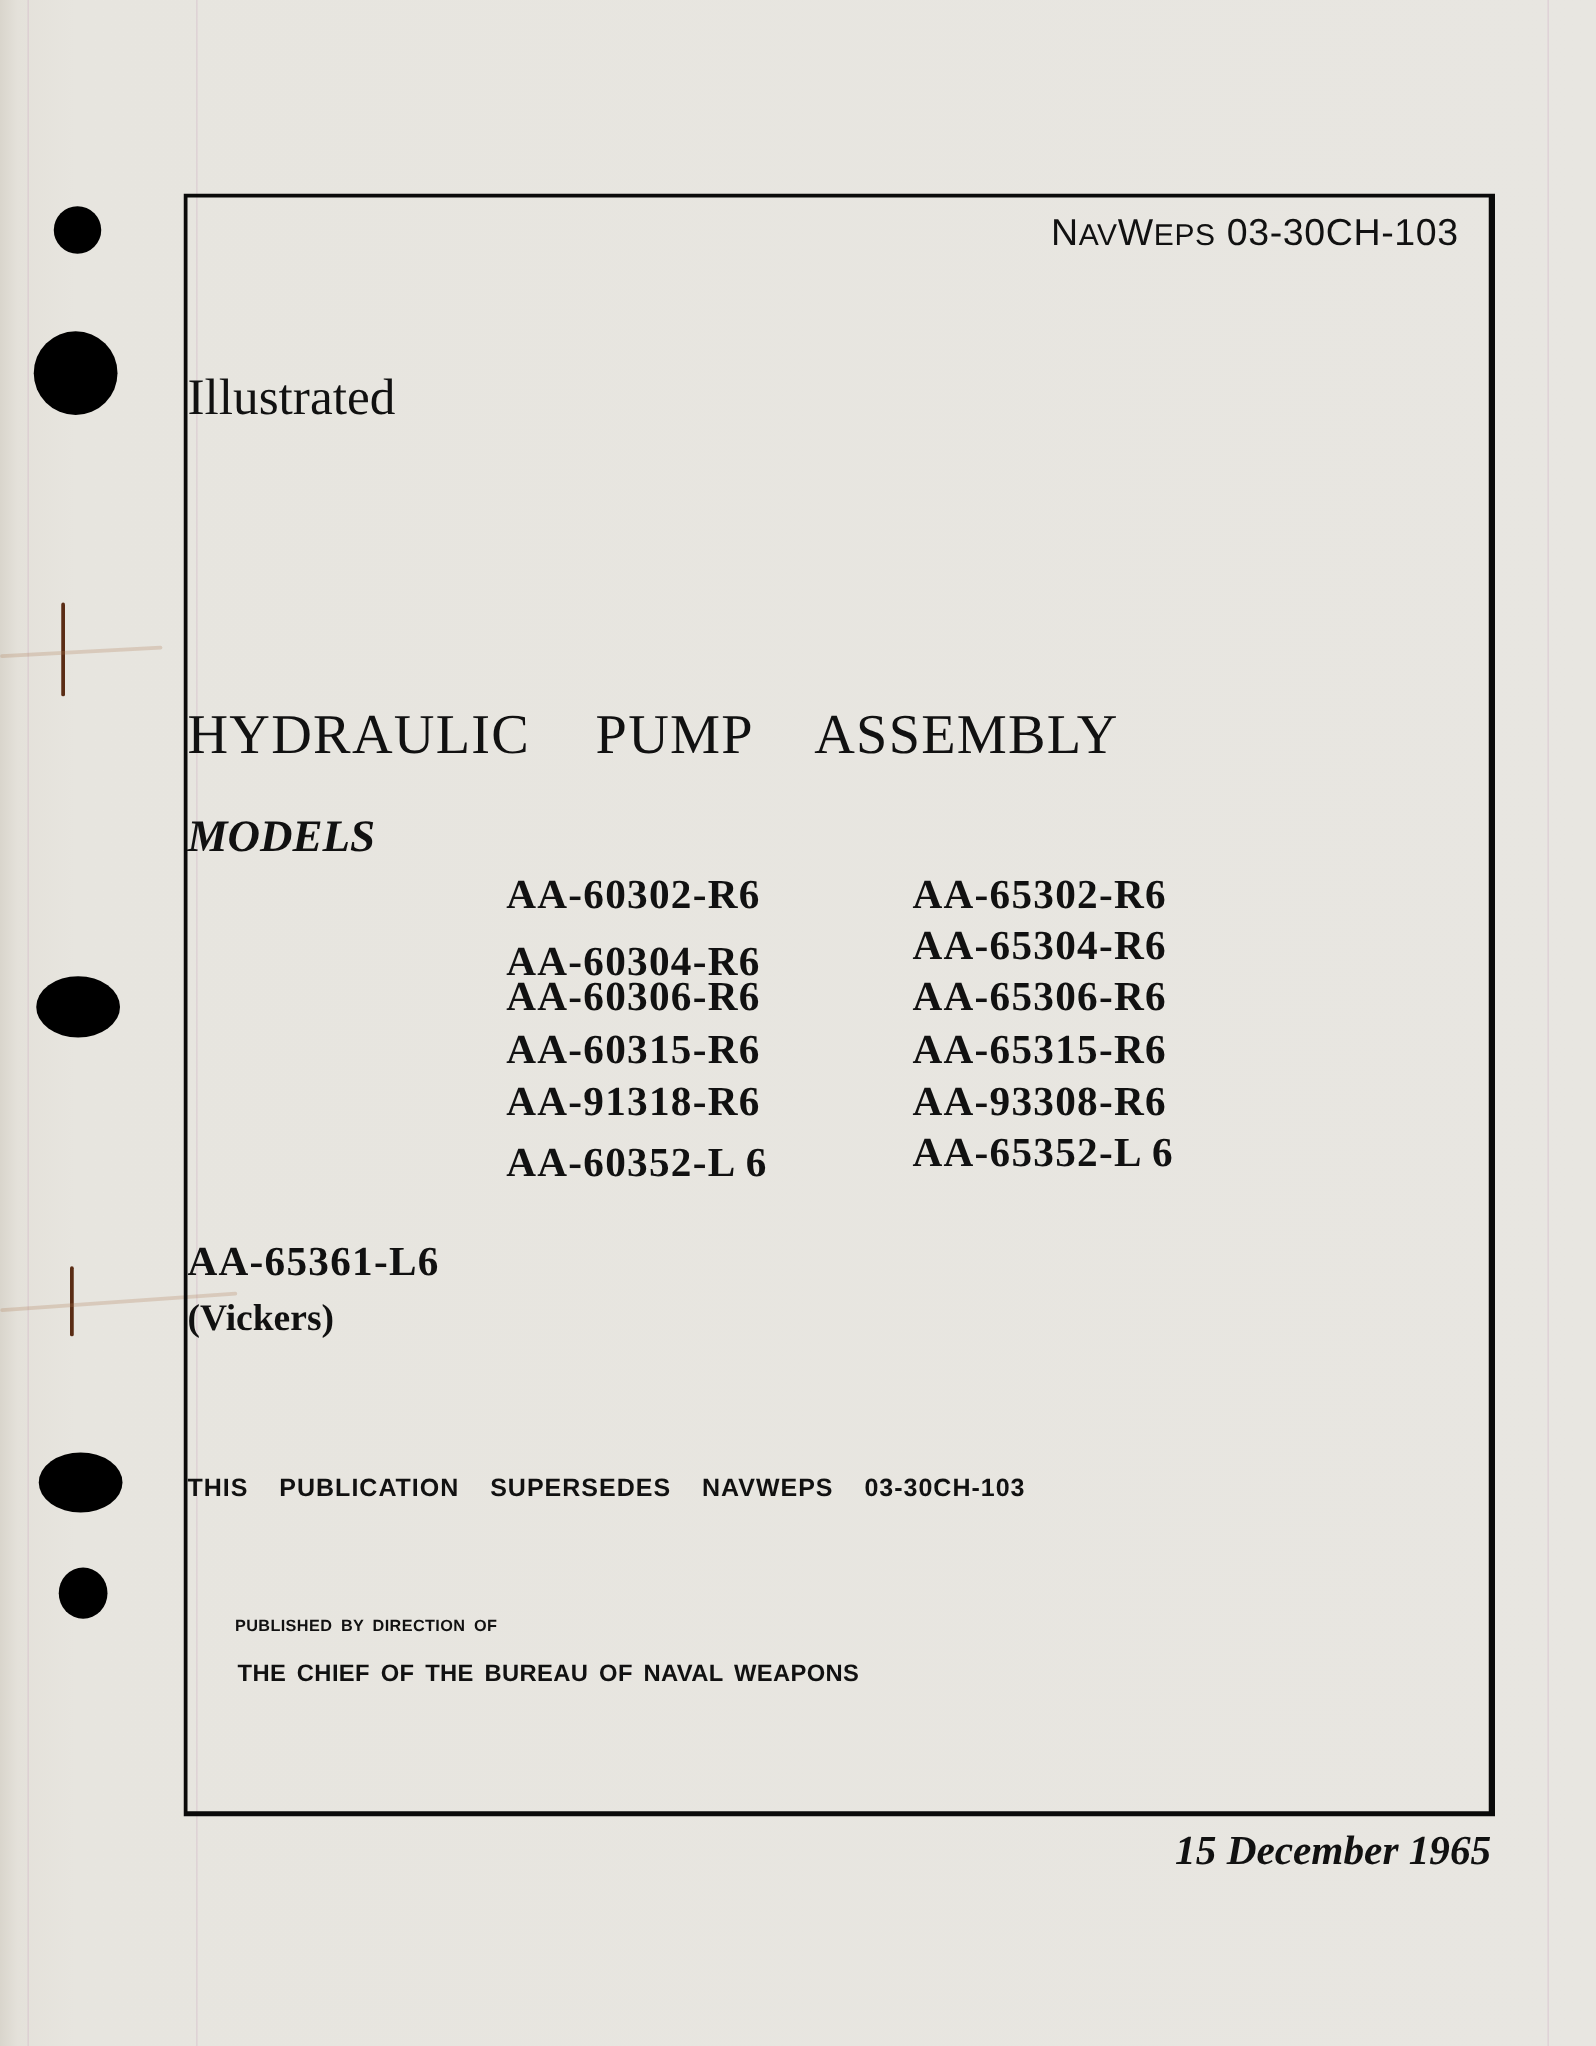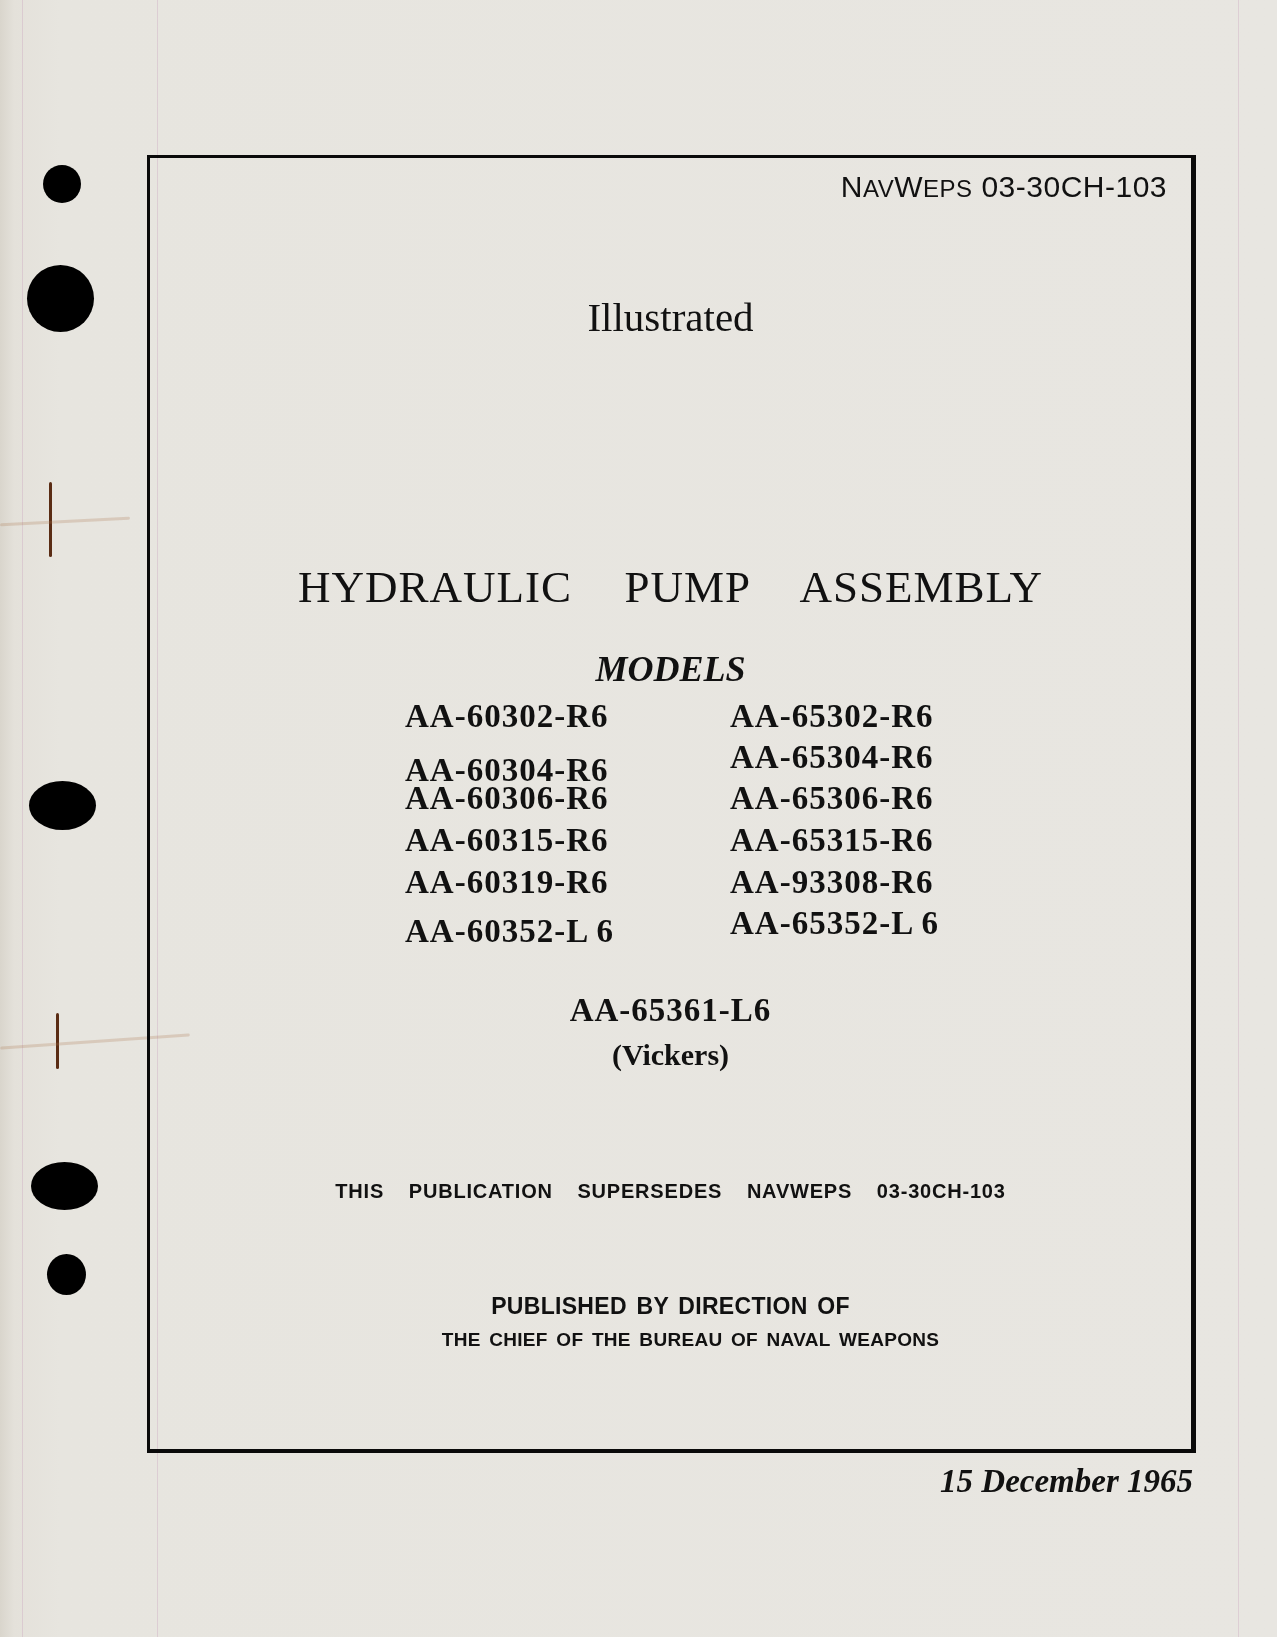--- a/index.html
+++ b/index.html
@@ -43,21 +43,21 @@
     .doc-number {
       position: absolute;
       right: 24px; top: 12px;
       font-family: "Liberation Sans", sans-serif;
       font-size: 30px;
       letter-spacing: 0.5px;
       color: #111;
     }
     .doc-number .sc { font-size: 24px; }
     .center {
-      position: absolute; left: 0; right: 0; text-align: center;
+      position: absolute; left: 0; right: 0; text-align: left;
     }
     .h-illustrated { top: 135px; font-size: 41px; }
     .h-parts { top: 219px; font-size: 41px; word-spacing: 10px; }
     .h-title { top: 403px; font-size: 45px; letter-spacing: 1px; word-spacing: 14px; }
     .h-models { top: 490px; font-size: 36px; font-style: italic; font-weight: bold; }
     .models-grid {
       position: absolute; top: 540px; left: 0; right: 0;
     }
     .model {
       position: absolute;
@@ -67,21 +67,21 @@
     .model.col0 { left: 255px; }
     .model.col1 { left: 580px; }
     .model-extra { top: 834px; font-size: 33px; font-weight: bold; letter-spacing: 1px; }
     .vickers { top: 880px; font-size: 30px; font-weight: bold; }
     .sans {
       font-family: "Liberation Sans", sans-serif;
       font-size: 20px; font-weight: bold; letter-spacing: 0.8px; word-spacing: 6px;
     }
     .supersedes1 { top: 1022px; }
     .supersedes2 { top: 1053px; }
-    .published1 { top: 1135px; font-size: 23px; word-spacing: 3px; letter-spacing: 0.3px; }
+    .published1 { top: 1135px; font-size: 13px; word-spacing: 3px; letter-spacing: 0.3px; margin-left: 38px; }
     .published2 { top: 1171px; font-size: 19px; word-spacing: 3px; letter-spacing: 0.3px; padding-left: 40px; }
     .pub-date {
       position: absolute;
       right: 84px; top: 1463px;
       font-size: 33px; font-style: italic; font-weight: bold;
     }
   </style>
 </head>
 <body>
 
@@ -107,21 +107,21 @@
   <div class="center h-illustrated">Illustrated</div>
   <div class="center h-title" style="white-space:pre">HYDRAULIC  PUMP  ASSEMBLY</div>
 
   <div class="center h-models">MODELS</div>
 
   <div class="models-grid">
     <div class="model col0" style="top:0px">AA-60302-R6</div>
     <div class="model col0" style="top:54px">AA-60304-R6</div>
     <div class="model col0" style="top:82px">AA-60306-R6</div>
     <div class="model col0" style="top:124px">AA-60315-R6</div>
-    <div class="model col0" style="top:166px">AA-60319-R6</div>
+    <div class="model col0" style="top:166px">AA-91318-R6</div>
     <div class="model col0" style="top:215px">AA-60352-L 6</div>
 
     <div class="model col1" style="top:0px">AA-65302-R6</div>
     <div class="model col1" style="top:41px">AA-65304-R6</div>
     <div class="model col1" style="top:82px">AA-65306-R6</div>
     <div class="model col1" style="top:124px">AA-65315-R6</div>
     <div class="model col1" style="top:166px">AA-93308-R6</div>
     <div class="model col1" style="top:207px">AA-65352-L 6</div>
   </div>
 

